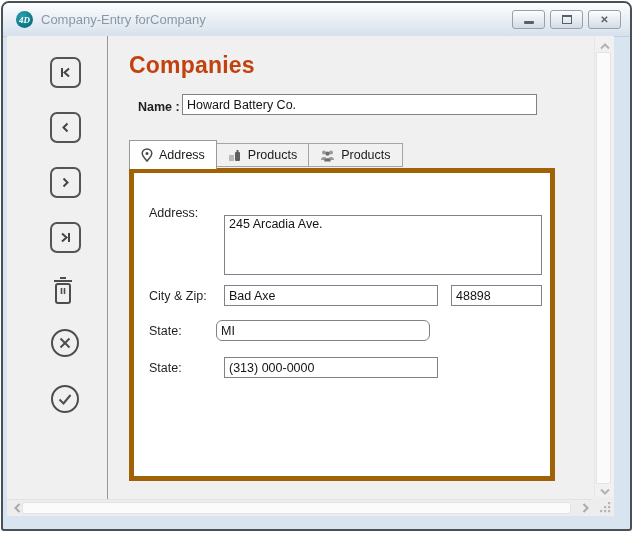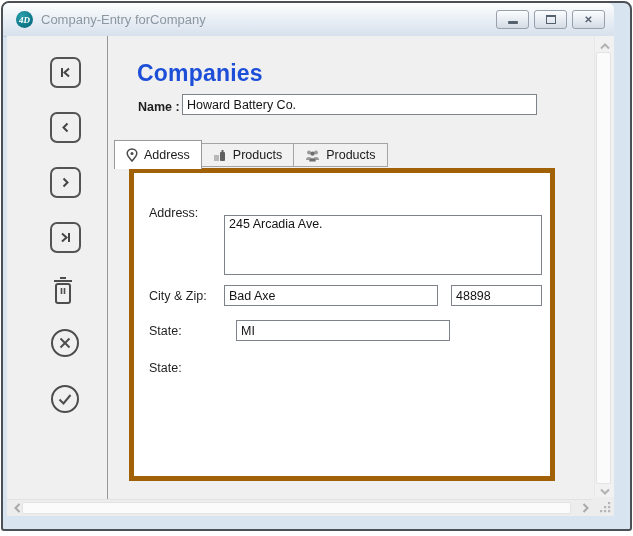--- a/index.html
+++ b/index.html
@@ -3,21 +3,21 @@
 <meta charset="utf-8">
 <style>
   html,body{margin:0;padding:0;width:633px;height:536px;background:#fff;overflow:hidden;
     font-family:"Liberation Sans",sans-serif;-webkit-font-smoothing:antialiased;}
   *{box-sizing:content-box;}
 
   .window{position:absolute;left:1px;top:1px;width:627px;height:526px;
     background:#d8e4f0;border:2px solid #4a5055;border-radius:8px 8px 3px 3px;}
 
   
-  .titlebar{position:absolute;left:0;top:0;right:16px;height:33px;border-radius:6px 6px 0 0;
+  .titlebar{position:absolute;left:0;top:0;right:0;height:33px;border-radius:6px 6px 0 0;
     background:linear-gradient(#fdfefe,#ebf0f6 45%,#d7e1ec);border-bottom:1px solid #c5cfdb;
     display:flex;align-items:center;padding:0 9px 0 13px;}
   .app-icon{width:17px;height:17px;border-radius:50%;flex:0 0 auto;
     background:radial-gradient(circle at 35% 30%,#2aa0ae,#0a7484 70%);
     color:#fff;font:italic bold 9px "Liberation Serif",serif;
     display:flex;align-items:center;justify-content:center;}
   .title-text{margin-left:8px;color:#8b97a2;font-size:13px;white-space:nowrap;}
   .win-controls{margin-left:auto;display:flex;gap:5px;}
   .win-btn{width:31px;height:17px;border:1px solid #97a0ab;border-radius:3px;cursor:default;
     background:linear-gradient(#fcfdfe,#e8edf3 50%,#d4dbe4);
@@ -35,46 +35,46 @@
     border-right:1px solid #979797;background:#f0f0f0;}
   .nav-btn{position:absolute;left:43px;width:27px;height:27px;border:2px solid #545454;
     border-radius:7px;background:transparent;display:flex;align-items:center;justify-content:center;
     padding:0;cursor:default;}
   .icon-btn{position:absolute;left:43px;background:none;border:none;padding:0;cursor:default;
     display:flex;align-items:center;justify-content:center;}
   svg{display:block;}
 
   
   .main{position:absolute;left:101px;top:0;right:19px;bottom:16px;}
-  .form-title{position:absolute;left:17px;top:12px;margin:12px;font-size:23px;font-weight:bold;
-    color:#1d4ed8;letter-spacing:0.2px;}
+  .form-title{position:absolute;left:17px;top:12px;margin:4px;font-size:23px;font-weight:bold;
+    color:#c2410c;letter-spacing:0.2px;}
   .field-label{position:absolute;font-size:12.5px;color:#1f1f1f;white-space:nowrap;}
   .txt{position:absolute;background:#fff;border:1px solid #7e838b;font-size:12.5px;
     color:#141414;padding:0 4px;margin:0;outline:none;font-family:"Liberation Sans",sans-serif;}
 
   .name-label{left:30px;top:64px;font-weight:bold;}
   .name-input{left:74px;top:58px;width:345px;height:19px;}
 
   
-  .tabs{position:absolute;left:6px;top:105px;height:28px;display:flex;align-items:flex-end;}
+  .tabs{position:absolute;left:21px;top:105px;height:28px;display:flex;align-items:flex-end;}
   .tab{display:inline-flex;align-items:center;gap:6px;padding:0 11px;font-size:12.5px;color:#1a1a1a;
     background:#f1f1f1;border:1px solid #a5a5a5;height:22px;margin-bottom:2px;margin-left:-1px;cursor:default;}
   .tab.active{background:#fff;border-color:#999;border-bottom:none;height:28px;margin-bottom:0;
     margin-left:0;position:relative;z-index:2;}
 
   
   .panel{position:absolute;left:21px;top:132px;width:416px;height:303px;background:#fff;
     border:5px solid #a16207;}
   .addr-label{left:15px;top:33px;}
   .addr-area{left:90px;top:42px;width:308px;height:58px;resize:none;line-height:1.3;padding:0 4px;}
   .cityzip-label{left:15px;top:116px;}
   .city-input{left:90px;top:112px;width:204px;height:19px;}
   .zip-input{left:317px;top:112px;width:81px;height:19px;}
   .state-label{left:15px;top:151px;}
-  .state-input{left:102px;top:147px;width:204px;height:19px;}
+  .state-input{left:82px;top:147px;width:204px;height:19px;border-radius:6px;}
   .phone-label{left:15px;top:188px;}
   .phone-input{left:90px;top:184px;width:204px;height:19px;}
 
   
   .v-scrollbar{position:absolute;right:0;top:0;bottom:16px;width:19px;background:#f1f1f1;
     border-left:1px solid #e7e7e7;}
   .v-thumb{position:absolute;left:1px;right:3px;top:16px;bottom:16px;background:#fbfbfb;
     border:1px solid #e3e3e3;border-radius:2px;}
   .scroll-arrow{position:absolute;width:12px;height:10px;display:flex;align-items:center;
     justify-content:center;}
@@ -195,20 +195,21 @@
         <textarea class="txt addr-area" style="">245 Arcadia Ave.</textarea>
 
         <label class="field-label cityzip-label">City &amp; Zip:</label>
         <input class="txt city-input" type="text" value="Bad Axe" style="">
         <input class="txt zip-input" type="text" value="48898" style="">
 
         <label class="field-label state-label">State:</label>
         <input class="txt state-input" type="text" value="MI" style="">
 
         <label class="field-label phone-label">State:</label>
+        <input class="txt phone-input" type="text" value="(313) 000-0000" style="">
       </div>
     </div>
 
     <div class="v-scrollbar">
       <div class="scroll-arrow" style="top:5px;left:4px;">
         <svg width="10" height="7" viewBox="0 0 10 7">
           <polyline points="1,5.5 5,1.5 9,5.5" fill="none" stroke="#b2b2b2" stroke-width="2"></polyline>
         </svg>
       </div>
       <div class="v-thumb"></div>

